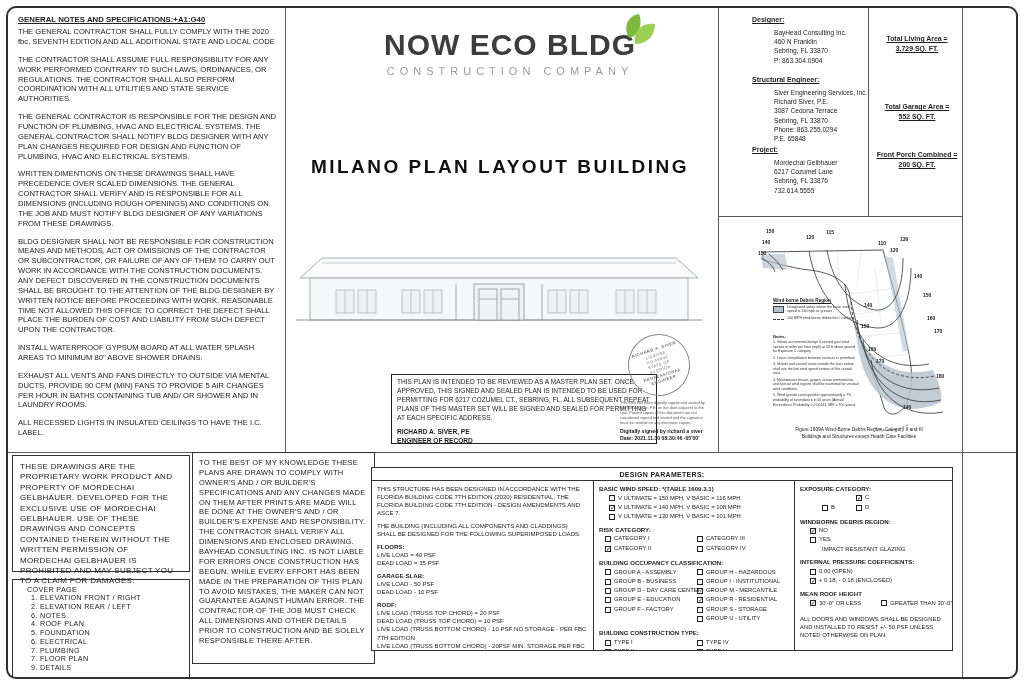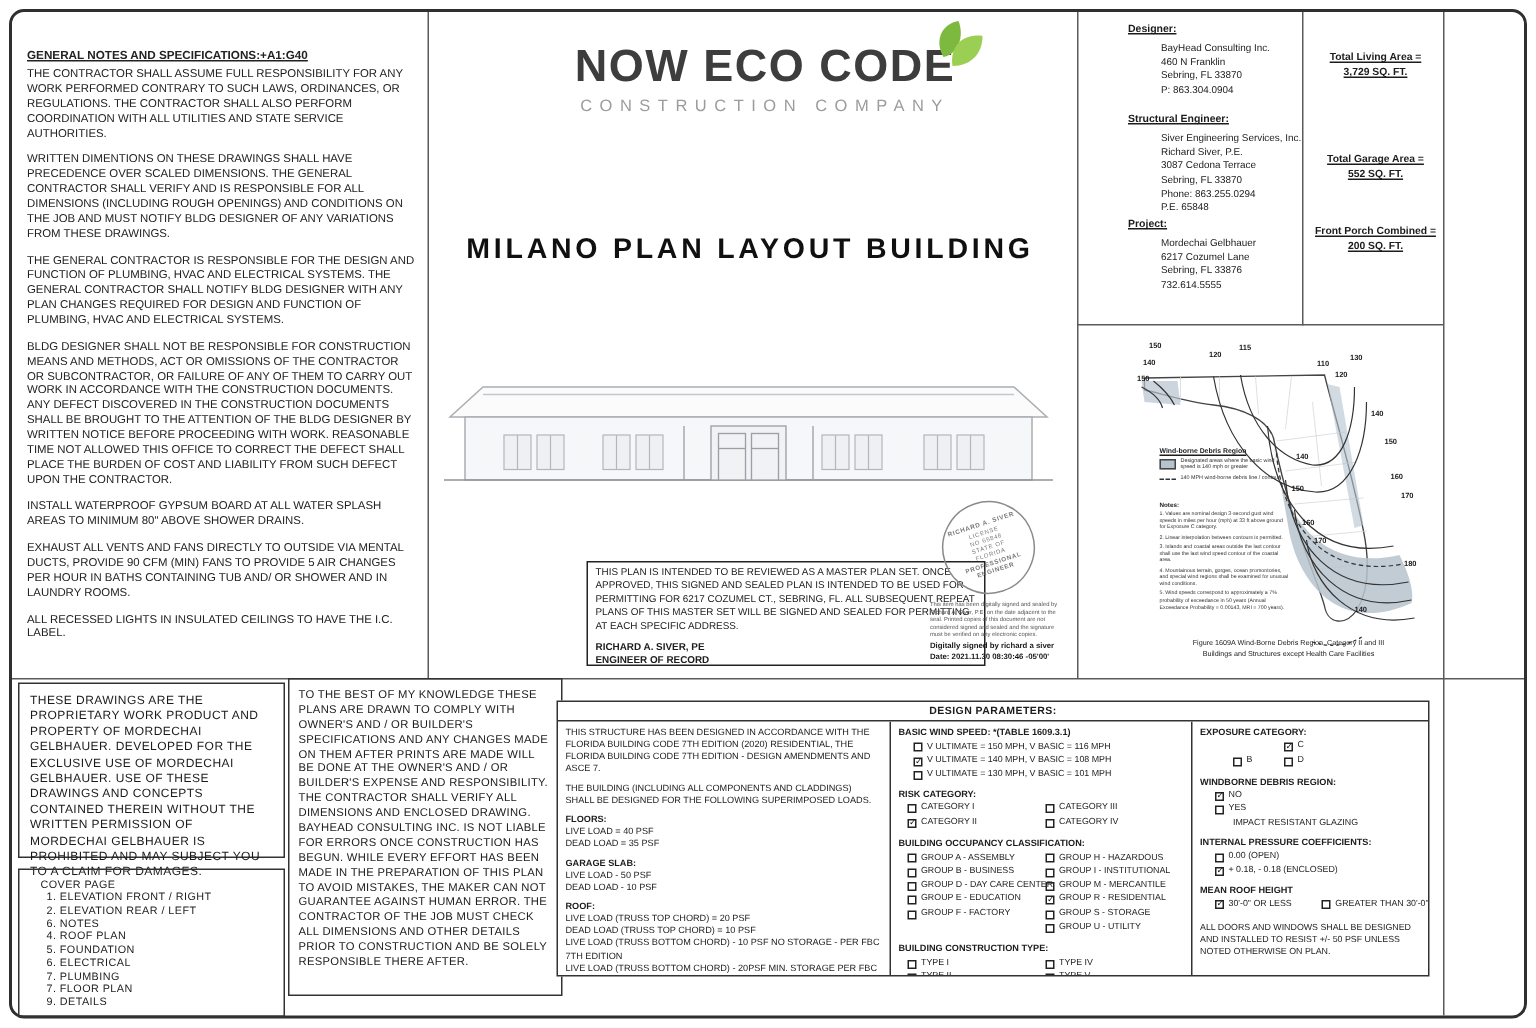--- a/index.html
+++ b/index.html
@@ -8,21 +8,21 @@
   .frame { position:absolute; inset:6px; border:2.5px solid #2f2f2f; border-radius:10px; pointer-events:none; }
   .ln { position:absolute; background:#5a5a5a; }
   .vl1 { left:285px; top:8px; width:1px; height:444px; }
   .vl2 { left:718px; top:8px; width:1px; height:444px; }
   .vl3 { left:962px; top:8px; width:1px; height:669px; }
   .vl4 { left:868px; top:8px; width:1px; height:209px; }
   .hl1 { left:8px; top:452px; width:1008px; height:1px; }
   .hl2 { left:718px; top:216px; width:244px; height:1px; }
 
   
-  .gen-notes { position:absolute; left:18px; top:32px; width:260px; height:433px; font-size:7.6px; line-height:1.3; color:#222; overflow:hidden; }
+  .gen-notes { position:absolute; left:18px; top:15px; width:260px; height:433px; font-size:7.6px; line-height:1.3; color:#222; overflow:hidden; }
   .gen-notes h1 { font-size:7.8px; font-weight:bold; text-decoration:underline; margin-bottom:2px; }
   .gen-notes p { margin-bottom:8px; }
 
   
   .logo { position:absolute; left:345px; top:28px; width:330px; text-align:center; }
   .logo-name { font-size:30px; font-weight:bold; color:#3d3d3d; letter-spacing:1px; }
   .logo-tag { font-size:11px; letter-spacing:5px; color:#9c9c9c; margin-top:3px; }
   .leaves { position:absolute; right:14px; top:-16px; }
 
   
@@ -124,38 +124,39 @@
   <div class="ln vl2"></div>
   <div class="ln vl3"></div>
   <div class="ln vl4"></div>
   <div class="ln hl1"></div>
   <div class="ln hl2"></div>
 
   <div class="gen-notes">
     <h1>GENERAL NOTES AND SPECIFICATIONS:+A1:G40</h1>
     <div>
 
+    <p>THE GENERAL CONTRACTOR SHALL FULLY COMPLY WITH THE 2020 fbc, SEVENTH EDITION AND ALL ADDITIONAL STATE AND LOCAL CODE</p>
         <p>THE CONTRACTOR SHALL ASSUME FULL RESPONSIBILITY FOR ANY WORK PERFORMED CONTRARY TO SUCH LAWS, ORDINANCES, OR REGULATIONS. THE CONTRACTOR SHALL ALSO PERFORM COORDINATION WITH ALL UTILITIES AND STATE SERVICE AUTHORITIES.</p>
+        <p>THE GENERAL CONTRACTOR IS RESPONSIBLE FOR THE DESIGN AND FUNCTION OF PLUMBING, HVAC AND ELECTRICAL SYSTEMS. THE GENERAL CONTRACTOR SHALL NOTIFY BLDG DESIGNER WITH ANY PLAN CHANGES REQUIRED FOR DESIGN AND FUNCTION OF PLUMBING, HVAC AND ELECTRICAL SYSTEMS.</p>
         <p>WRITTEN DIMENTIONS ON THESE DRAWINGS SHALL HAVE PRECEDENCE OVER SCALED DIMENSIONS. THE GENERAL CONTRACTOR SHALL VERIFY AND IS RESPONSIBLE FOR ALL DIMENSIONS (INCLUDING ROUGH OPENINGS) AND CONDITIONS ON THE JOB AND MUST NOTIFY BLDG DESIGNER OF ANY VARIATIONS FROM THESE DRAWINGS.</p>
-        <p>THE GENERAL CONTRACTOR IS RESPONSIBLE FOR THE DESIGN AND FUNCTION OF PLUMBING, HVAC AND ELECTRICAL SYSTEMS. THE GENERAL CONTRACTOR SHALL NOTIFY BLDG DESIGNER WITH ANY PLAN CHANGES REQUIRED FOR DESIGN AND FUNCTION OF PLUMBING, HVAC AND ELECTRICAL SYSTEMS.</p>
         <p>BLDG DESIGNER SHALL NOT BE RESPONSIBLE FOR CONSTRUCTION MEANS AND METHODS, ACT OR OMISSIONS OF THE CONTRACTOR OR SUBCONTRACTOR, OR FAILURE OF ANY OF THEM TO CARRY OUT WORK IN ACCORDANCE WITH THE CONSTRUCTION DOCUMENTS. ANY DEFECT DISCOVERED IN THE CONSTRUCTION DOCUMENTS SHALL BE BROUGHT TO THE ATTENTION OF THE BLDG DESIGNER BY WRITTEN NOTICE BEFORE PROCEEDING WITH WORK. REASONABLE TIME NOT ALLOWED THIS OFFICE TO CORRECT THE DEFECT SHALL PLACE THE BURDEN OF COST AND LIABILITY FROM SUCH DEFECT UPON THE CONTRACTOR.</p>
         <p>INSTALL WATERPROOF GYPSUM BOARD AT ALL WATER SPLASH AREAS TO MINIMUM 80" ABOVE SHOWER DRAINS.</p>
         <p>EXHAUST ALL VENTS AND FANS DIRECTLY TO OUTSIDE VIA MENTAL DUCTS, PROVIDE 90 CFM (MIN) FANS TO PROVIDE 5 AIR CHANGES PER HOUR IN BATHS CONTAINING TUB AND/ OR SHOWER AND IN LAUNDRY ROOMS.</p>
         <p>ALL RECESSED LIGHTS IN INSULATED CEILINGS TO HAVE THE I.C. LABEL.</p>
       </div>
   </div>
 
   <div class="logo">
     <span class="leaves">
       <svg width="52" height="46" viewBox="0 0 52 46">
         <path d="M20,26 C14,16 18,4 30,2 C34,12 30,24 20,26 Z" fill="#7cb93e"></path>
         <path d="M26,32 C24,20 32,10 46,12 C46,24 38,32 26,32 Z" fill="#9bcf53"></path>
       </svg>
     </span>
-    <div class="logo-name">NOW ECO CODE</div>
+    <div class="logo-name">NOW ECO BLDG</div>
     <div class="logo-tag">CONSTRUCTION COMPANY</div>
   </div>
 
   <div class="sheet-title">MILANO PLAN LAYOUT BUILDING</div>
 
   <div class="elev">
     <svg width="406" height="84" viewBox="0 0 406 84">
       <g stroke="#a9aeb3" fill="#fbfbfc" stroke-width="1">
         <polygon points="4,36 402,36 380,16 26,16"></polygon>
         <line x1="26" y1="21" x2="380" y2="21" stroke="#c3c7cb"></line>

